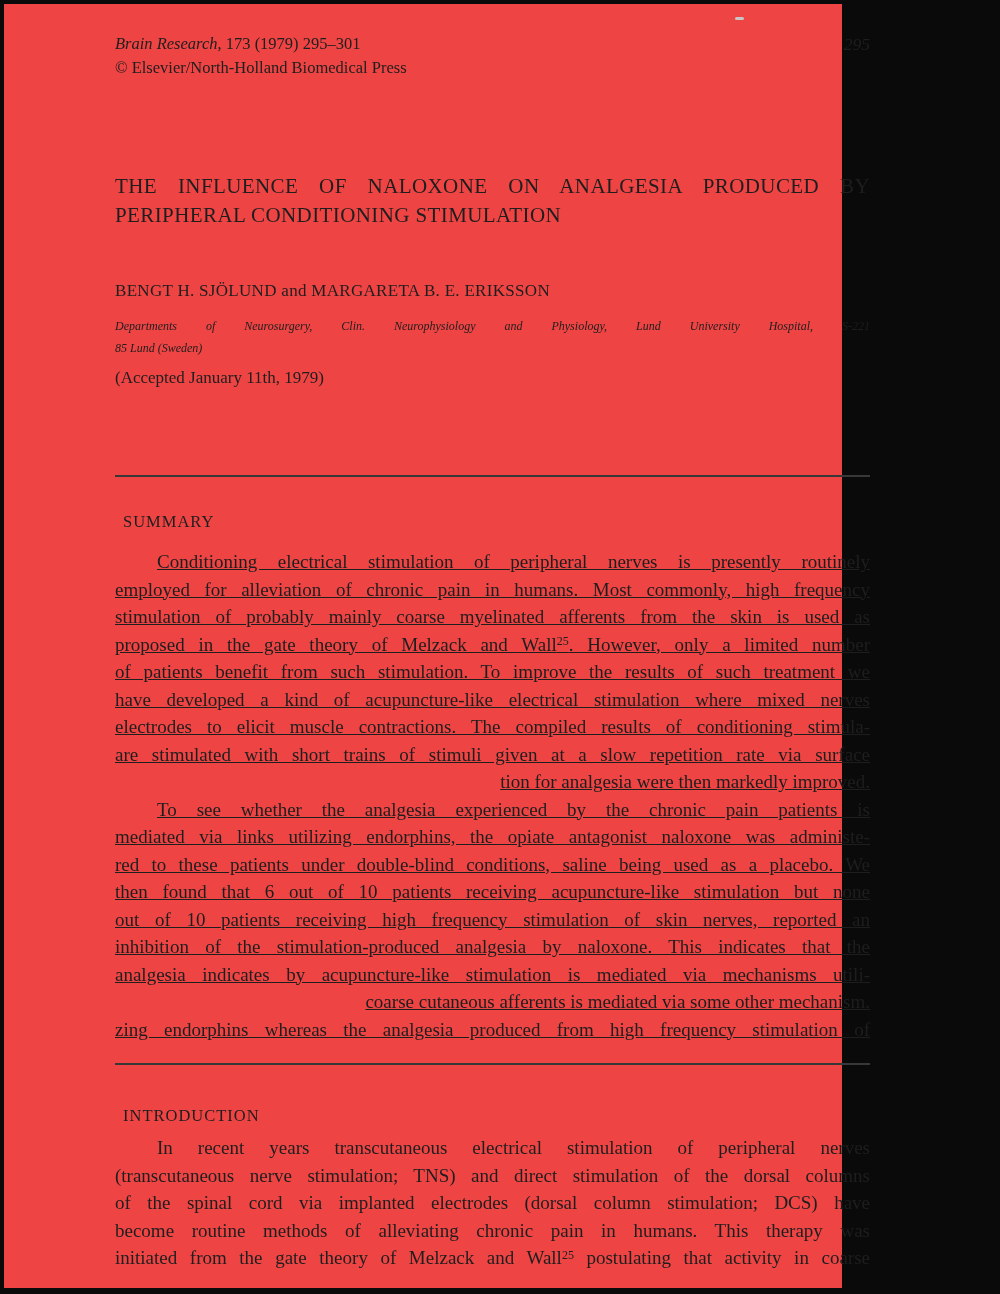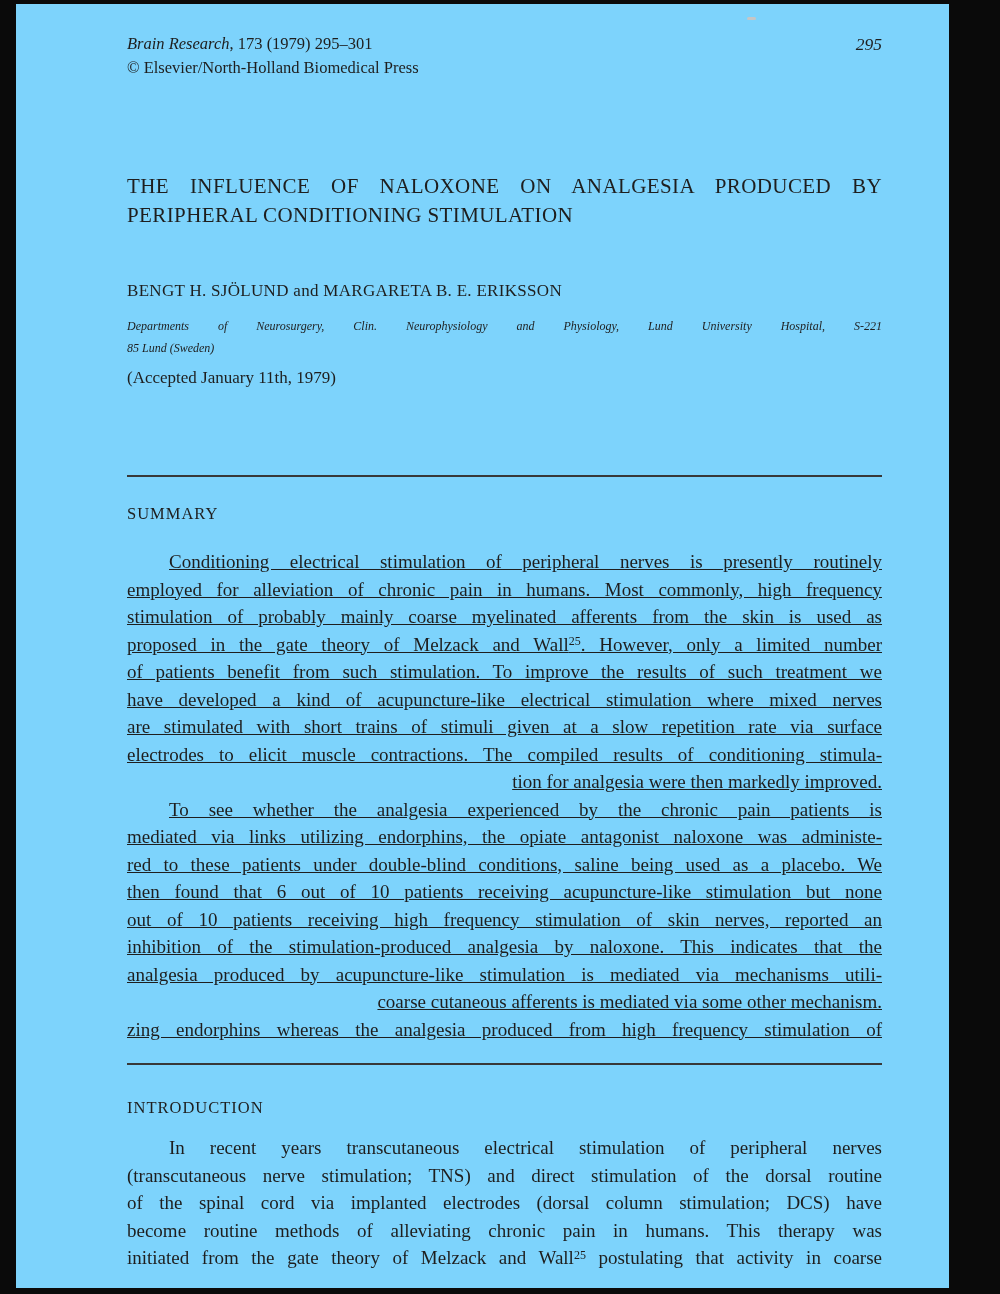--- a/index.html
+++ b/index.html
@@ -10,25 +10,25 @@
     width: 1000px;
     height: 1294px;
     position: relative;
     background: #0a0a0a;
     font-family: "Liberation Serif", "DejaVu Serif", serif;
     color: #1e1e1e;
     overflow: hidden;
   }
   .page {
     position: absolute;
-    left: 16px;
+    left: 4px;
     top: 4px;
-    width: 933px;
+    width: 838px;
     height: 1284px;
-    background: #7dd3fc;
+    background: #ef4444;
   }
   .artifact {
     position: absolute;
     left: 731px;
     top: 13px;
     width: 9px;
     height: 3px;
     background: #c6c6c6;
     border-radius: 2px;
   }
@@ -87,21 +87,21 @@
     left: 111px;
     width: 755px;
     height: 2px;
     background: #383838;
   }
   .rule1 { top: 471px; }
   .rule2 { top: 1059px; }
   .shead {
     position: absolute;
     left: 111px;
-    margin: 0;
+    margin: 8px;
     font-size: 16.5px;
     font-weight: normal;
     letter-spacing: 1px;
   }
   .shead1 { top: 500px; }
   .shead2 { top: 1094px; }
   .bodytext {
     position: absolute;
     left: 111px;
     width: 755px;
@@ -158,40 +158,40 @@
 
   <h2 class="shead shead1">SUMMARY</h2>
 
   <div class="bodytext summarytext">
     <div class="bl j ind">Conditioning electrical stimulation of peripheral nerves is presently routinely</div>
     <div class="bl j">employed for alleviation of chronic pain in humans. Most commonly, high frequency</div>
     <div class="bl j">stimulation of probably mainly coarse myelinated afferents from the skin is used as</div>
     <div class="bl j"><span>proposed in the gate theory of Melzack and Wall</span><sup class="sup">25</sup><span>. However, only a limited number</span></div>
     <div class="bl j">of patients benefit from such stimulation. To improve the results of such treatment we</div>
     <div class="bl j">have developed a kind of acupuncture-like electrical stimulation where mixed nerves</div>
+    <div class="bl j">electrodes to elicit muscle contractions. The compiled results of conditioning stimula-</div>
     <div class="bl j">are stimulated with short trains of stimuli given at a slow repetition rate via surface</div>
-    <div class="bl j">electrodes to elicit muscle contractions. The compiled results of conditioning stimula-</div>
     <div class="bl">tion for analgesia were then markedly improved.</div>
 
     <div class="bl j ind">To see whether the analgesia experienced by the chronic pain patients is</div>
     <div class="bl j">mediated via links utilizing endorphins, the opiate antagonist naloxone was administe-</div>
     <div class="bl j">red to these patients under double-blind conditions, saline being used as a placebo. We</div>
     <div class="bl j">then found that 6 out of 10 patients receiving acupuncture-like stimulation but none</div>
     <div class="bl j">out of 10 patients receiving high frequency stimulation of skin nerves, reported an</div>
     <div class="bl j">inhibition of the stimulation-produced analgesia by naloxone. This indicates that the</div>
-    <div class="bl j">analgesia produced by acupuncture-like stimulation is mediated via mechanisms utili-</div>
+    <div class="bl j">analgesia indicates by acupuncture-like stimulation is mediated via mechanisms utili-</div>
     <div class="bl">coarse cutaneous afferents is mediated via some other mechanism.</div>
     <div class="bl j">zing endorphins whereas the analgesia produced from high frequency stimulation of</div>
   </div>
 
   <div class="rule rule2"></div>
 
   <h2 class="shead shead2">INTRODUCTION</h2>
 
   <div class="bodytext introtext">
     <div class="bl j ind">In recent years transcutaneous electrical stimulation of peripheral nerves</div>
-    <div class="bl j">(transcutaneous nerve stimulation; TNS) and direct stimulation of the dorsal routine</div>
+    <div class="bl j">(transcutaneous nerve stimulation; TNS) and direct stimulation of the dorsal columns</div>
     <div class="bl j">of the spinal cord via implanted electrodes (dorsal column stimulation; DCS) have</div>
     <div class="bl j">become routine methods of alleviating chronic pain in humans. This therapy was</div>
     <div class="bl j"><span>initiated from the gate theory of Melzack and Wall</span><sup class="sup">25</sup><span> postulating that activity in coarse</span></div>
   </div>
 
 </div>
 
 </body></html>

